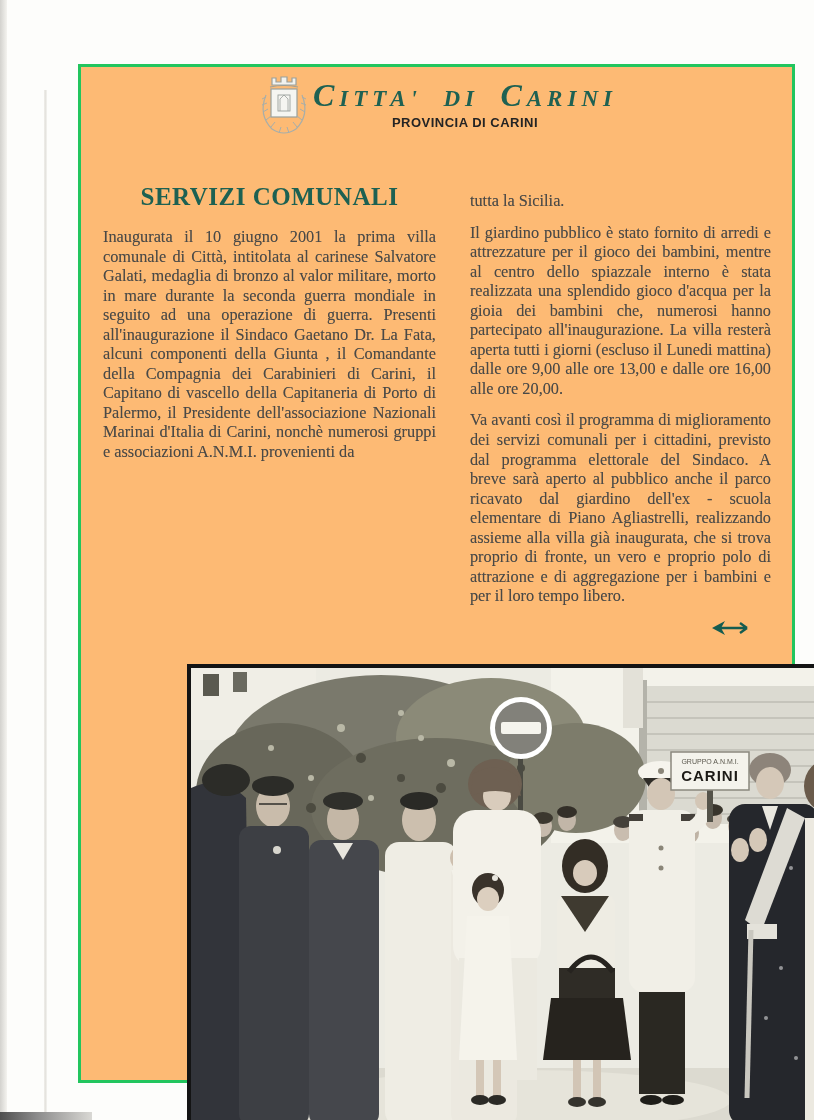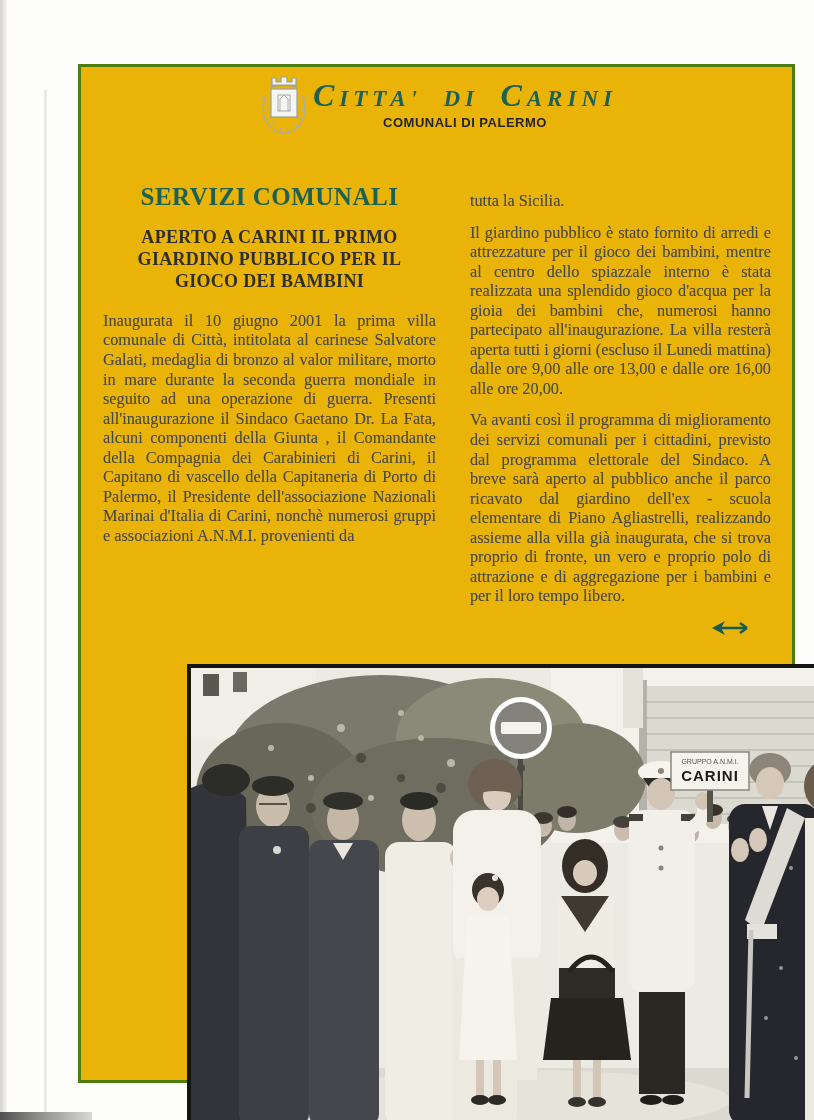--- a/index.html
+++ b/index.html
@@ -9,21 +9,21 @@
   
   .edge-left{position:absolute;left:0;top:0;width:7px;height:1120px;
     background:linear-gradient(to right,#d3d2ce,#f4f3ef);}
   .crease{position:absolute;left:44px;top:90px;width:3px;height:1030px;
     background:linear-gradient(to right,#eceae5,#dfddd7,#f2f1ed);opacity:.8;}
   .corner-dark{position:absolute;left:0;top:1112px;width:92px;height:8px;
     background:linear-gradient(to right,#4f4f4f,#8b8b8b 40%,#d9d8d4);}
 
   
   .page-frame{position:absolute;left:78px;top:64px;width:717px;height:1019px;
-    border:3px solid #4d7c0f;box-sizing:border-box;background:#eab308;}
+    border:3px solid #22c55e;box-sizing:border-box;background:#fdba74;}
 
   
   .crest{position:absolute;left:173px;top:4px;width:60px;height:74px;}
   .masthead{position:absolute;left:164px;top:10px;width:440px;text-align:center;}
   .city-title{color:#1E6152;font-style:italic;font-weight:bold;letter-spacing:5px;
     font-size:23px;white-space:nowrap;}
   .city-title .bigcap{font-size:32px;letter-spacing:5px;}
   .provincia{margin-top:1px;font-family:"Liberation Sans","DejaVu Sans",sans-serif;
     font-weight:bold;font-size:13px;color:#242424;letter-spacing:.5px;}
 
@@ -67,31 +67,26 @@
 
         <path d="M12 24 Q4 44 18 58 Q30 66 42 58 Q56 44 48 24" stroke="#a8aea9"></path>
         <path d="M12 26 l-4 2 M13 32 l-5 2 M14 38 l-5 3 M17 45 l-5 4 M21 51 l-4 5 M27 56 l-2 6 M48 26 l4 2 M47 32 l5 2 M46 38 l5 3 M43 45 l5 4 M39 51 l4 5 M33 56 l2 6" stroke="#a8aea9" stroke-width="1"></path>
       </g>
     </svg>
 
     <div class="masthead">
       <div class="city-title">
         <span class="bigcap">C</span><span>ITTA'</span>&nbsp;&nbsp;<span>DI</span>&nbsp;&nbsp;<span class="bigcap">C</span><span>ARINI</span>
       </div>
-      <div class="provincia">COMUNALI DI PALERMO</div>
+      <div class="provincia">PROVINCIA DI CARINI</div>
     </div>
 
     <div class="columns">
       <div class="col-left">
         <div class="section-title">SERVIZI COMUNALI</div>
-        <div class="headline">
-          <div>APERTO A CARINI IL PRIMO</div>
-          <div>GIARDINO PUBBLICO PER IL</div>
-          <div>GIOCO DEI BAMBINI</div>
-        </div>
         <div class="bodytext">Inaugurata il 10 giugno 2001 la prima villa comunale di Città, intitolata al carinese Salvatore Galati, medaglia di bronzo al valor militare, morto in mare durante la seconda guerra mondiale in seguito ad una operazione di guerra. Presenti all'inaugurazione il Sindaco Gaetano Dr. La Fata, alcuni componenti della Giunta , il Comandante della Compagnia dei Carabinieri di Carini, il Capitano di vascello della Capitaneria di Porto di Palermo, il Presidente dell'associazione Nazionali Marinai d'Italia di Carini, nonchè numerosi gruppi e associazioni A.N.M.I. provenienti da</div>
       </div>
 
       <div class="col-right bodytext">
         <p>tutta la Sicilia.</p>
         <p>Il giardino pubblico è stato fornito di arredi e attrezzature per il gioco dei bambini, mentre al centro dello spiazzale interno è stata realizzata una splendido gioco d'acqua per la gioia dei bambini che, numerosi hanno partecipato all'inaugurazione. La villa resterà aperta tutti i giorni (escluso il Lunedi mattina) dalle ore 9,00 alle ore 13,00 e dalle ore 16,00 alle ore 20,00.</p>
         <p>Va avanti  così il programma di miglioramento dei servizi comunali per i cittadini, previsto dal programma elettorale del Sindaco. A breve sarà aperto al pubblico anche il parco ricavato dal giardino dell'ex - scuola elementare di Piano Agliastrelli, realizzando assieme alla villa già inaugurata, che si trova proprio di fronte, un vero e proprio polo di attrazione e di aggregazione  per  i bambini   e per il loro tempo libero.</p>
         <div class="cont-arrow">
           <svg width="42" height="20" viewBox="0 0 42 20">
             <path d="M1 10 L14 3 L10 10 L14 17 Z" fill="#155C50"></path>

